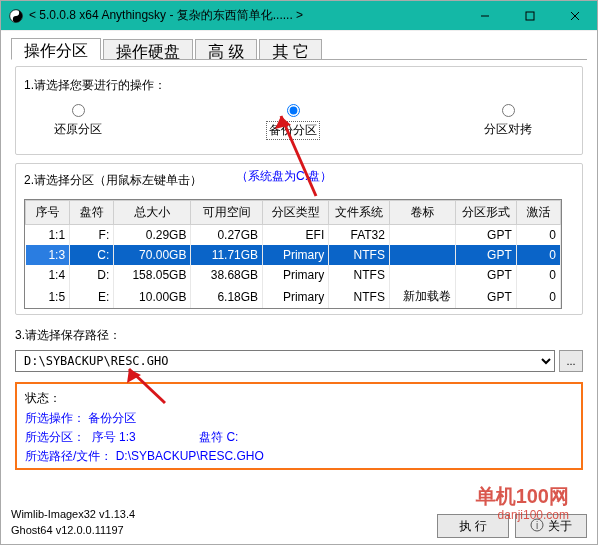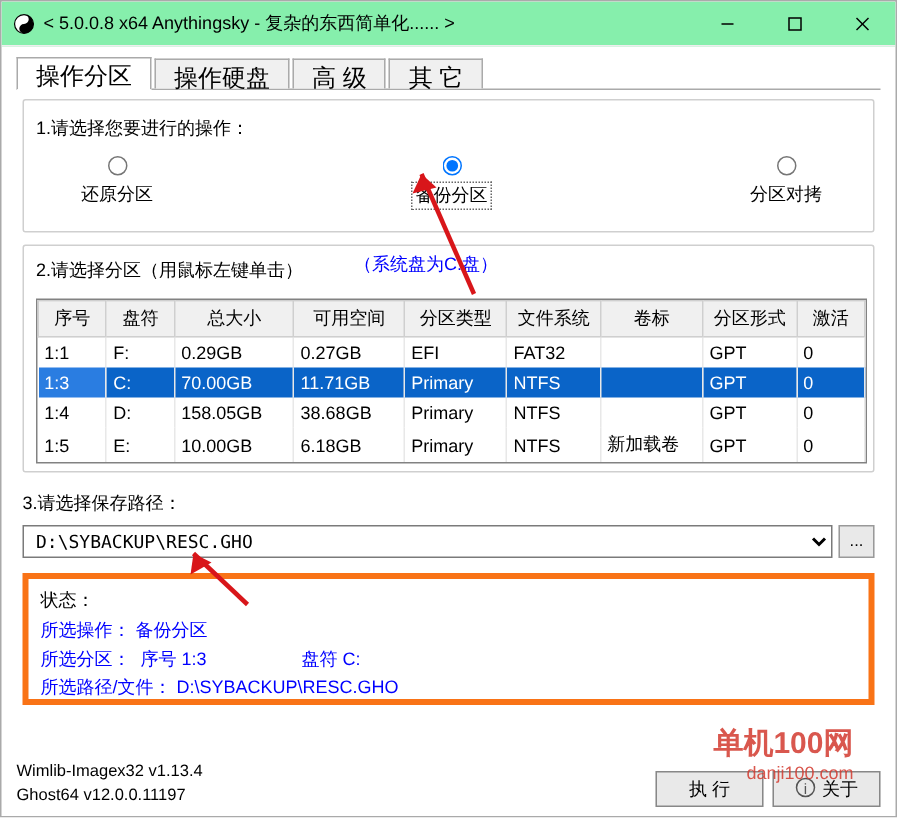--- a/index.html
+++ b/index.html
@@ -1,46 +1,46 @@
 <!DOCTYPE html>
 <html><head>
 <meta charset="utf-8">
 <style>
   * { box-sizing: border-box; }
   body { margin:0; font-family:"Microsoft YaHei","SimSun",Arial,sans-serif; font-size:12px; background:#fff; color:#000; }
   .window { width:598px; height:545px; border:1px solid #aaa; position:relative; overflow:hidden; }
-  .titlebar { height:30px; display:flex; align-items:center; padding:0 0 0 8px; background:#86efac; border-bottom:1px solid #eee; }
+  .titlebar { height:30px; display:flex; align-items:center; padding:0 0 0 8px; background:#14b8a6; border-bottom:1px solid #eee; }
   .titlebar .appicon { width:14px; height:14px; margin-right:6px; }
   .titlebar .title { flex:1; font-size:12px; color:#000; }
   .winbtns { display:flex; height:100%; }
   .winbtn { width:45px; height:30px; display:flex; align-items:center; justify-content:center; color:#333; }
   .client { padding:6px 10px 6px 10px; }
   .tabs { display:flex; border-bottom:1px solid #aaa; height:23px; }
   .tab { padding:2px 12px 0 12px; border:1px solid #aaa; border-bottom:none; margin-right:2px; background:#fff; position:relative; top:1px; font-size:16px; }
   .tab.active { background:#fff; border-bottom:1px solid #fff; }
   .tab:not(.active) { background:#f0f0f0; top:2px; height:20px; }
   .tabpane { padding:6px 4px; }
   .section-label { margin:4px 0 6px 0; }
   .radios { display:flex; justify-content:space-between; padding:4px 30px 10px 30px; }
   .radio-item { display:flex; align-items:center; gap:4px;flex-direction:column; }
   .radio-item input { margin:0; }
   .radio-item .boxed { border:1px dotted #666; padding:0 2px; }
-  .group { border:1px solid #cfcfcf; border-radius:2px; padding:6px 4px 10px 8px; position:relative; }
+  .group { border:1px solid #cfcfcf; border-radius:2px; padding:6px 20px 10px 8px; position:relative; }
   .sysdisk { color:#0000ff; position:absolute; left:220px; top:4px; }
   .table-wrap { border:1px solid #828282; margin-top:4px; }
   table { border-collapse:collapse; width:100%; table-layout:fixed; font-size:12px; }
   thead th { background:#f0f0f0; border:1px solid #cfcfcf; padding:3px 2px; font-weight:normal; text-align:center; }
-  tbody td { border-right:1px solid #e8e8e8; padding:3px 4px; text-align:left; }
+  tbody td { border-right:1px solid #e8e8e8; padding:3px 4px; text-align:right; }
   tbody tr.sel td { background:#0a64c8; color:#fff; }
   tbody tr.sel td:nth-child(1){ background:#2a7de1; }
   .col-idx{width:40px}.col-drv{width:40px}.col-total{width:70px}.col-free{width:65px}.col-type{width:60px}.col-fs{width:55px}.col-vol{width:60px}.col-scheme{width:55px}.col-act{width:40px}
   .path-row { display:flex; gap:4px; align-items:center; margin-top:4px; }
   .path-input { flex:1; height:22px; border:1px solid #7a7a7a; padding:0 4px; font-family:Consolas,monospace; font-size:12px; background:#fff; }
   .browse { width:24px; height:22px; border:1px solid #999; background:#e9e9e9; display:flex; align-items:center; justify-content:center; font-size:11px; }
-  .status { margin-top:10px; padding:6px 8px; border:4px solid #f97316; height:88px; }
+  .status { margin-top:10px; padding:6px 8px; border:2px solid #f97316; height:88px; }
   .status-label { margin-bottom:2px; }
   .status-line { color:#0000ff; line-height:1.6; }
   .status-line span { display:inline-block; }
   .footer { position:absolute; bottom:6px; left:10px; right:10px; display:flex; align-items:flex-end; justify-content:space-between; }
   .ver { font-size:11px; line-height:1.4; }
   .fbtns { display:flex; gap:6px; }
   .fbtn { min-width:72px; height:24px; border:1px solid #888; background:#e9e9e9; display:flex; align-items:center; justify-content:center; padding:0 10px; }
   .fbtn .icon { margin-right:4px; }
   .arrow { position:absolute; pointer-events:none; }
   .watermark { position:absolute; right:28px; bottom:22px; text-align:right; font-size:12px; color:#d33a2f; line-height:1.2; opacity:0.85; }

